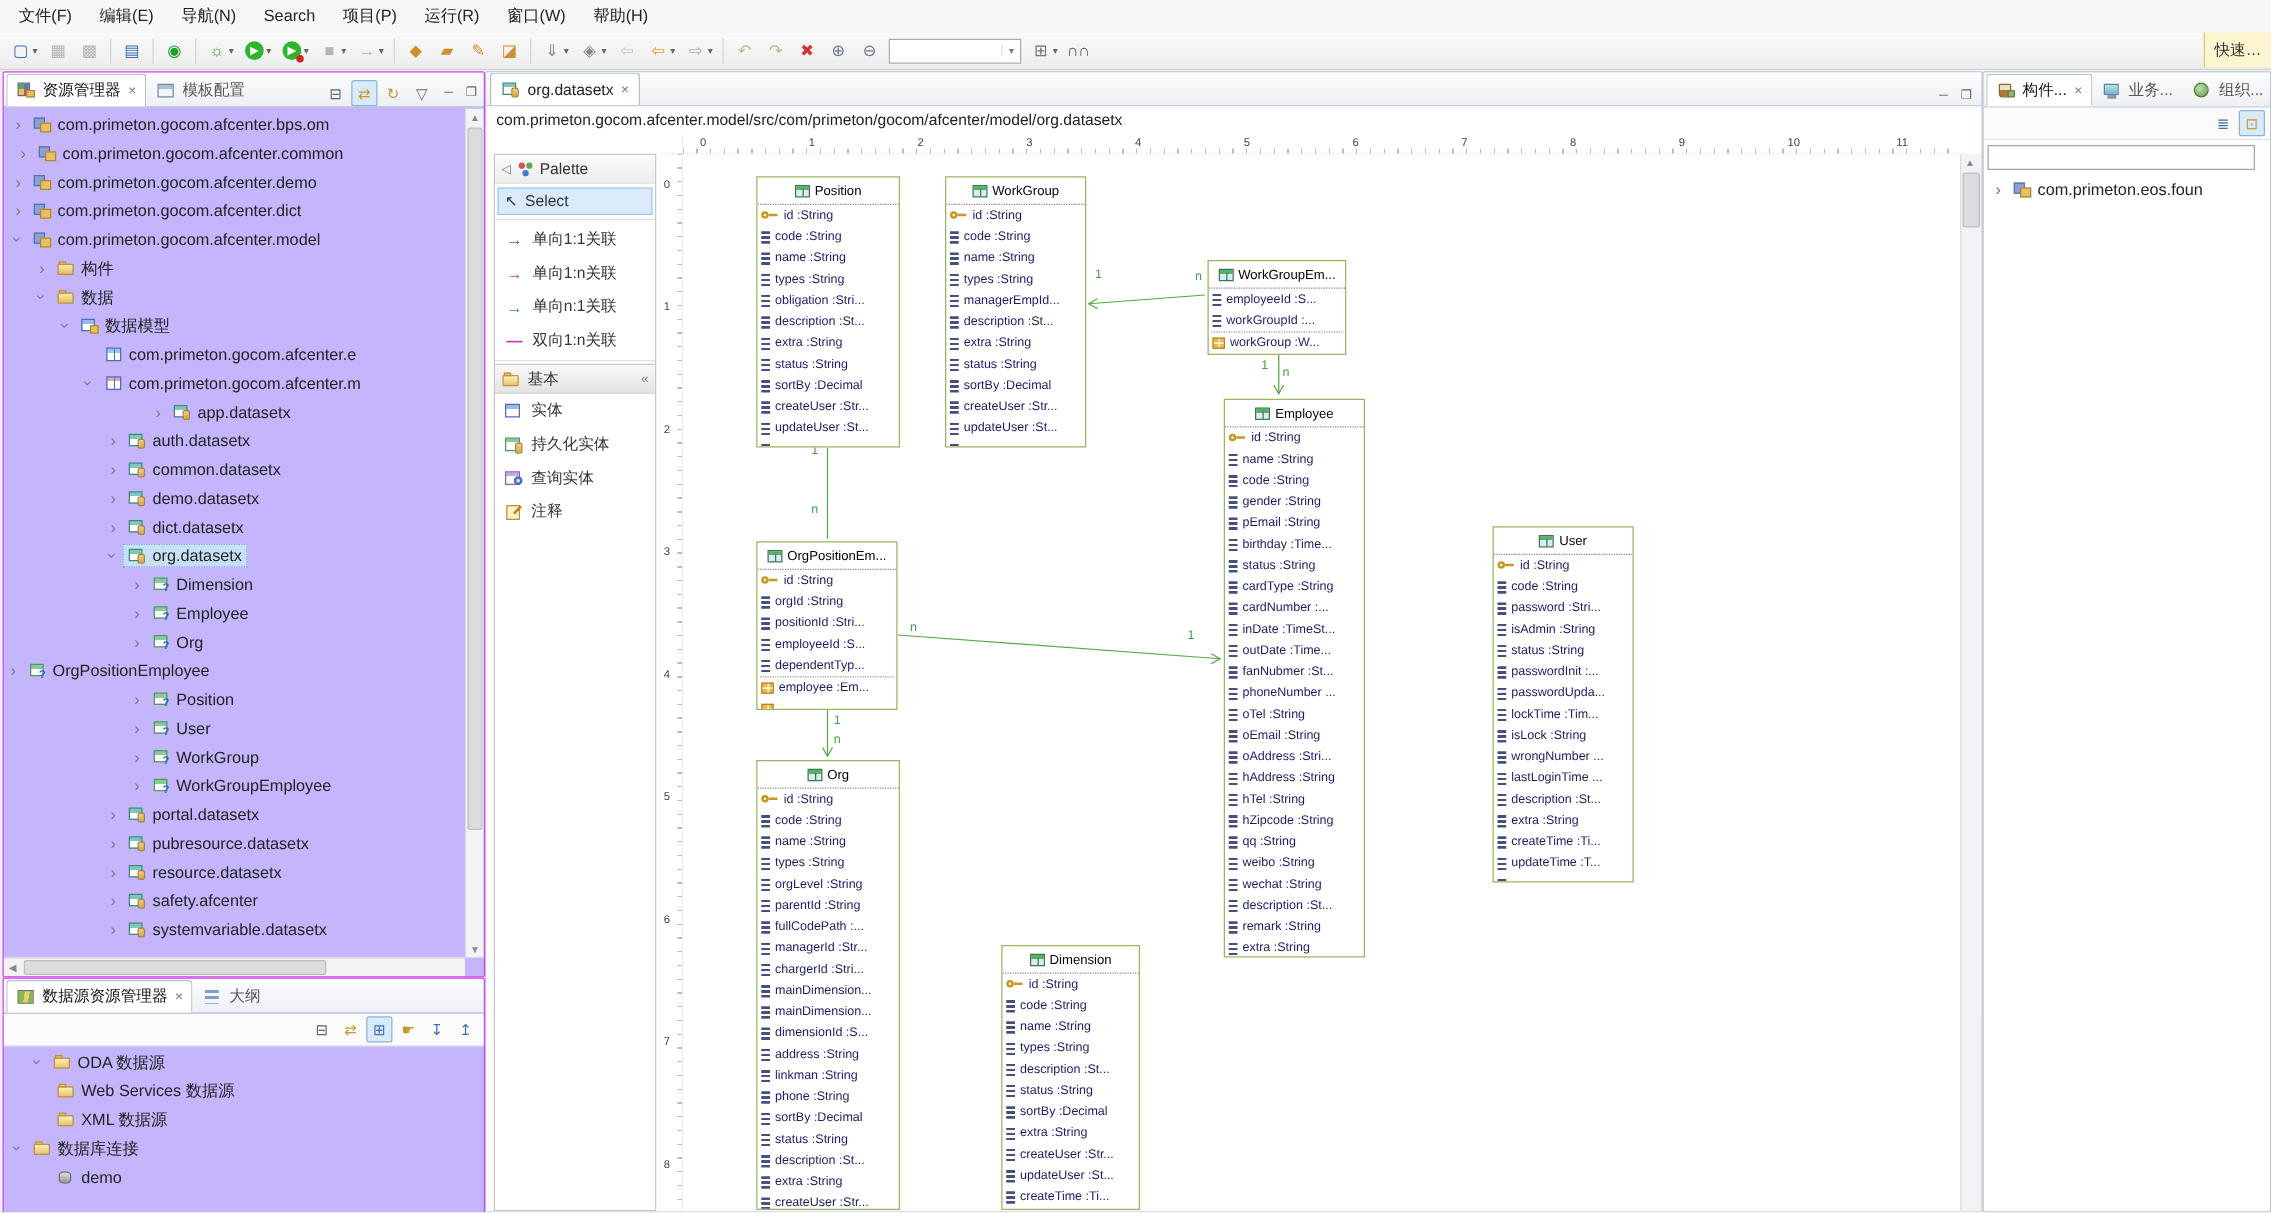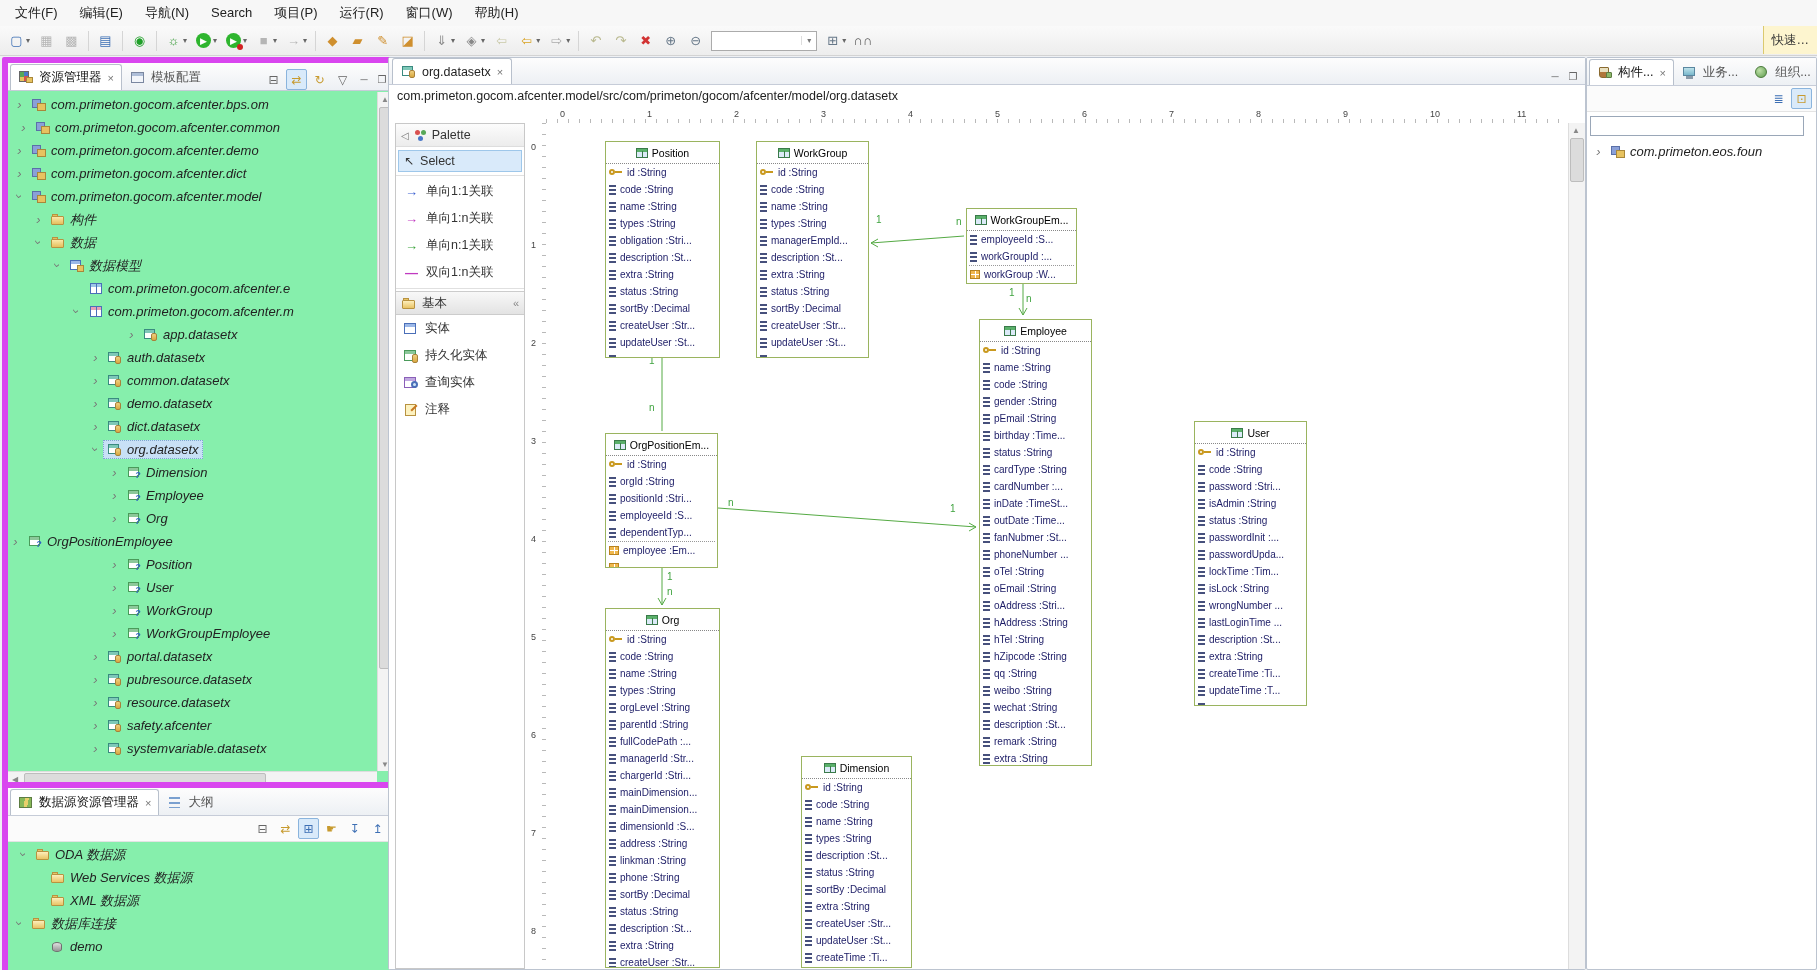--- a/index.html
+++ b/index.html
@@ -18,35 +18,35 @@
   .tbi .g{width:17px;height:17px;display:flex;align-items:center;justify-content:center;font-size:13px;}
   .tbi .g.round{border-radius:50%;font-size:9px;width:15px;height:15px;margin:1px;position:relative;}
   .tbi .g .dot{position:absolute;right:-2px;bottom:-2px;width:6px;height:6px;border-radius:50%;}
   .tbi .dd{font-size:8px;color:#666;margin-left:1px;}
   .tcombo{width:104px;height:18px;background:#fff;border:1px solid #ababab;margin:0 3px;display:flex;align-items:center;}
   .tcombo .cval{flex:1;font-size:11px;padding-left:4px;}
   .tcombo .cdd{width:14px;color:#777;font-size:8px;text-align:center;border-left:1px solid #ddd;}
   .quick{position:absolute;right:0;top:0;height:28px;display:flex;align-items:center;padding:0 8px;background:#fdf5cf;border-left:1px solid #dbc96f;font-size:12.5px;color:#333;white-space:nowrap;overflow:hidden;max-width:46px;}
 
   
-  .panel{position:absolute;background:#86efac;border:6px solid #d946ef;border-radius:2px;overflow:hidden;}
+  .panel{position:absolute;background:#c4b5fd;border:1px solid #d946ef;border-radius:2px;overflow:hidden;}
   .vtabbar{position:relative;height:27px;background:linear-gradient(#fdfdfd,#edf0f4);border-bottom:1px solid #c6ccd8;display:flex;align-items:flex-end;padding-left:2px;}
   .vtab{display:flex;align-items:center;gap:5px;height:25px;padding:0 7px;font-size:12.5px;color:#555;border:1px solid transparent;border-bottom:none;border-radius:3px 3px 0 0;white-space:nowrap;}
   .vtab.active{background:#fff;border-color:#b8c0cc;color:#111;}
   .tclose{font-size:11px;color:#777;padding-left:1px;}
   .tclose::before{content:"×";}
   .ptools{margin-left:auto;display:flex;align-items:center;padding-right:2px;}
   .vti{width:19px;height:19px;display:flex;align-items:center;justify-content:center;font-size:12px;margin:0 1px;border:1px solid transparent;border-radius:2px;}
   .vti.active{background:#d9eafa;border-color:#8ab4dd;}
   .wbtn{width:16px;height:16px;display:flex;align-items:center;justify-content:center;color:#666;font-size:10px;margin-left:2px;}
   .wmin::before{content:"─";}
   .wmax::before{content:"❐";}
 
   
-  .tree{position:absolute;overflow:hidden;font-style:italic;}
+  .tree{position:absolute;overflow:hidden;}
   .trow{height:23px;display:flex;align-items:center;white-space:nowrap;}
   .trow .exp{width:15px;flex:0 0 15px;text-align:center;color:#777;font-size:13px;}
   .trow .exp::before{content:"›";display:inline-block;}
   .trow .exp.open::before{transform:rotate(90deg);}
   .trow .exp.leaf::before{content:"";}
   .trow .lblwrap{display:flex;align-items:center;gap:4px;padding:1px 3px;border:1px solid transparent;}
   .trow.sel .lblwrap{background:#c8e0f6;border:1px dotted #7da7cf;}
   .tic{position:relative;width:16px;height:15px;flex:0 0 16px;display:inline-block;}
   .tic::before,.tic::after{content:"";position:absolute;box-sizing:border-box;}
   .i-proj::before{left:1px;top:2px;width:9px;height:9px;background:#8aa0d8;border:1px solid #5a70a8;}
@@ -533,21 +533,21 @@
     </div>
     <div class="rtools" id="ds-tools">
         <span class="vti" style="color: rgb(102, 102, 102);">⊟</span>
         <span class="vti" style="color: rgb(199, 154, 46);">⇄</span>
         <span class="vti active" style="color: rgb(61, 111, 180);">⊞</span>
         <span class="vti" style="color: rgb(199, 154, 46);">☛</span>
         <span class="vti" style="color: rgb(61, 111, 180);">↧</span>
         <span class="vti" style="color: rgb(61, 111, 180);">↥</span>
       </div>
     <div class="tree" id="ds-tree" style="left:0;top:55px;right:0;bottom:0;">
-        <div class="trow" style="padding-left: 8px;">
+        <div class="trow" style="padding-left: 20px;">
           <span class="exp open"></span>
           <span class="lblwrap">
             <span class="tic i-folder2"></span>
             <span>ODA 数据源</span>
           </span>
         </div>
         <div class="trow" style="padding-left: 23px;">
           <span class="exp leaf"></span>
           <span class="lblwrap">
             <span class="tic i-folder2"></span>

